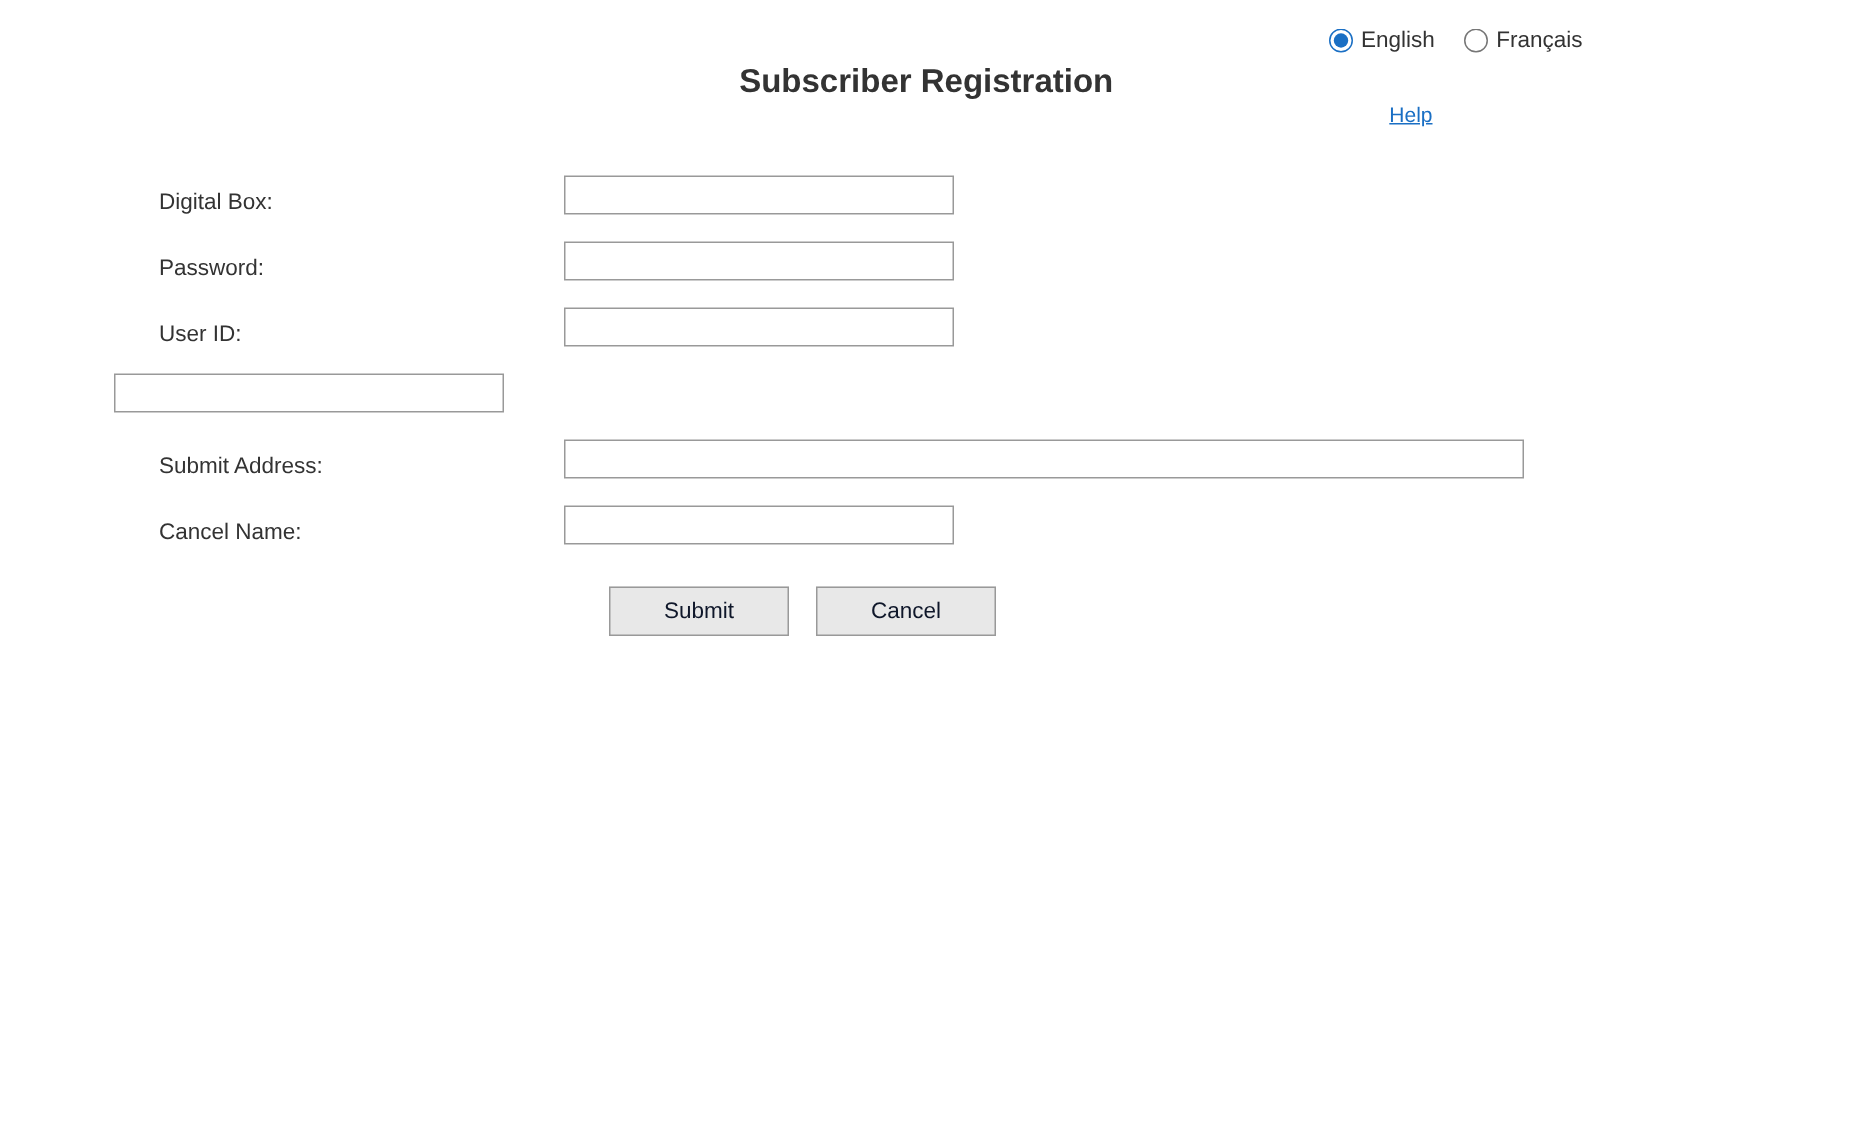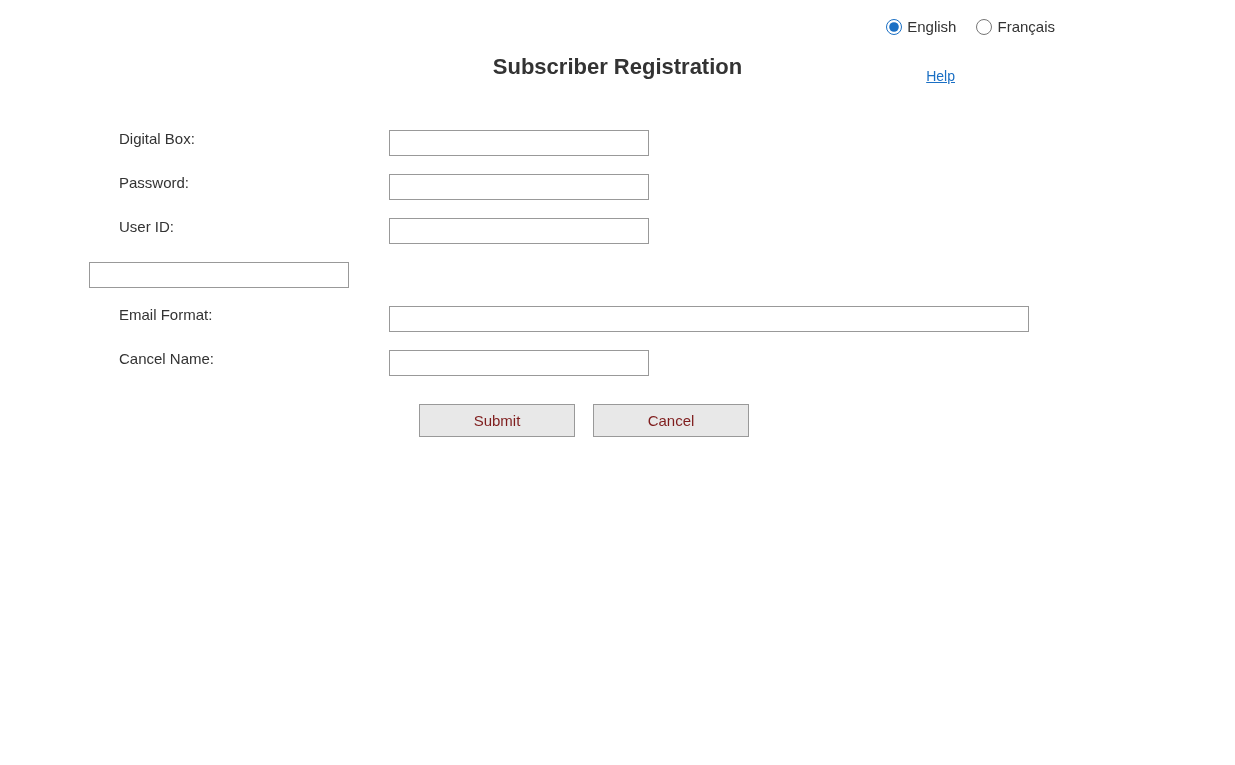--- a/index.html
+++ b/index.html
@@ -15,21 +15,21 @@
       color: #333333;
       width: 1235px;
       height: 765px;
       overflow: hidden;
     }
 
     .page-container {
       width: 1235px;
       height: 765px;
       position: relative;
-      padding: 29px;
+      padding: 16px;
     }
 
     
     .language-selector {
       position: absolute;
       top: 18px;
       right: 180px;
       display: flex;
       align-items: center;
       gap: 20px;
@@ -77,21 +77,21 @@
     }
 
     
     .form-container {
       margin-top: 30px;
       padding-left: 60px;
     }
 
     .form-row {
       display: flex;
-      align-items: flex-start;
+      align-items: flex-end;
       margin-bottom: 18px;
     }
 
     .form-label {
       width: 300px;
       text-align: left;
       font-size: 15px;
       color: #333;
       padding-left: 30px;
     }
@@ -125,27 +125,27 @@
 
     
     .buttons-row {
       display: flex;
       gap: 18px;
       margin-top: 28px;
       padding-left: 330px;
     }
 
     .btn {
-      width: 156px;
+      width: 120px;
       padding: 7px 10px;
       font-size: 15px;
       border: 1px solid #999;
       background-color: #e8e8e8;
       cursor: pointer;
-      color: #7f1d1d;
+      color: #0f172a;
     }
   </style>
 </head>
 <body>
 
 <div class="page-container">
 
   <div class="language-selector">
     <label class="language-option">
       <input type="radio" class="radio-input" name="language" checked="" style="">
@@ -184,21 +184,21 @@
       </div>
     </div>
 
     <div class="form-row">
       <div class="form-field-area">
         <input type="password" class="form-input input-short" style="">
       </div>
     </div>
 
     <div class="form-row">
-      <div class="form-label">Email Format:</div>
+      <div class="form-label">Submit Address:</div>
       <div class="form-field-area">
         <input type="email" class="form-input input-long" style="">
       </div>
     </div>
 
     <div class="form-row">
       <div class="form-label">Cancel Name:</div>
       <div class="form-field-area">
         <input type="text" class="form-input input-short" style="">
       </div>

